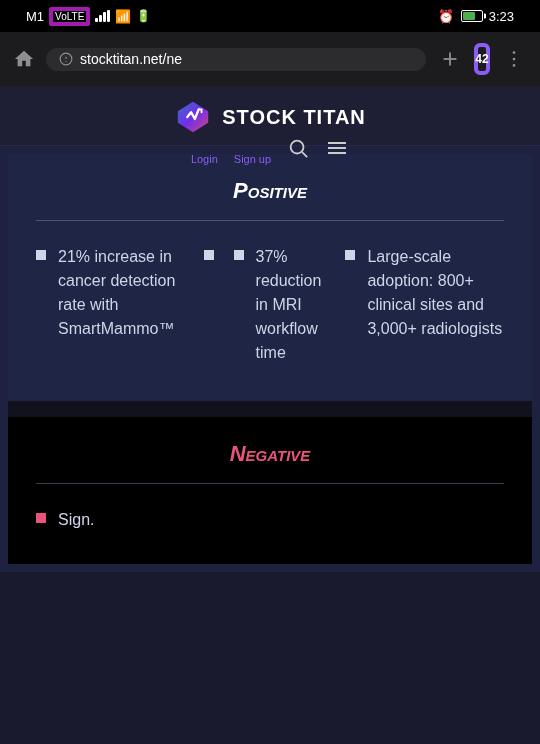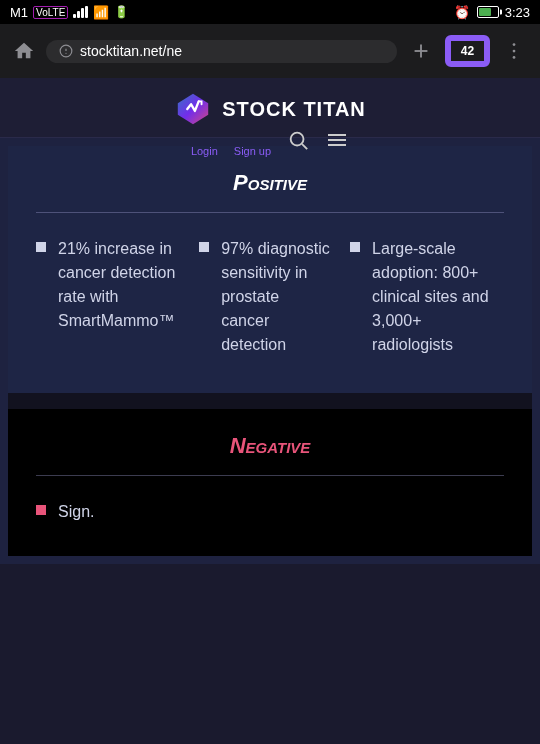--- a/index.html
+++ b/index.html
@@ -13,22 +13,22 @@
       overflow-x: hidden;
     }
 
     
     .status-bar {
       background: #000;
       color: #fff;
       display: flex;
       align-items: center;
       justify-content: space-between;
-      padding: 4px 10px;
-      height: 24px;
+      padding: 4px 26px;
+      height: 32px;
       font-size: 13px;
       font-weight: 500;
     }
     .status-left {
       display: flex;
       align-items: center;
       gap: 5px;
     }
     .status-right {
       display: flex;
@@ -125,23 +125,23 @@
     .browser-action {
       width: 32px;
       height: 32px;
       display: flex;
       align-items: center;
       justify-content: center;
       color: #8e8e93;
       font-size: 18px;
     }
     .tab-count-btn {
-      width: 45px;
+      width: 16px;
       height: 32px;
-      border: 6px solid #8b5cf6;
+      border: 4px solid #8b5cf6;
       border-radius: 6px;
       display: flex;
       align-items: center;
       justify-content: center;
       color: #fff;
       font-size: 12px;
       font-weight: 600;
     }
 
     
@@ -254,21 +254,21 @@
       height: 16px;
       background: #12121f;
     }
   </style>
 </head>
 <body>
 
 <div class="status-bar">
   <div class="status-left">
     <span>M1</span>
-    <span style="font-size:10px; border:1px solid #a21caf; border-radius:2px; padding:0 2px;">VoLTE</span>
+    <span style="font-size:10px; border:4px solid #a21caf; border-radius:2px; padding:0 2px;">VoLTE</span>
 
     <div class="signal-bars">
       <div class="signal-bar" style="height:4px;"></div>
       <div class="signal-bar" style="height:7px;"></div>
       <div class="signal-bar" style="height:10px;"></div>
       <div class="signal-bar" style="height:12px;"></div>
     </div>
 
     <span style="font-size:13px;">📶</span>
 
@@ -360,21 +360,24 @@
   <div class="positive-section">
     <h2 class="section-title positive">Positive</h2>
     <hr class="section-divider">
     <ul class="bullet-list" id="positive-list">
     <li class="bullet-item">
           <div class="bullet-square"></div>
           <span>21% increase in cancer detection rate with SmartMammo™</span>
         </li>
         <li class="bullet-item">
           <div class="bullet-square"></div>
-          <span>97% diagnostic sensitivity in prostate cancer detection</span>
+        </li>
+        <li class="bullet-item">
+          <div class="bullet-square"></div>
+          <span>37% reduction in MRI workflow time</span>
         </li>
         <li class="bullet-item">
           <div class="bullet-square"></div>
           <span>Large-scale adoption: 800+ clinical sites and 3,000+ radiologists</span>
         </li>
       </ul>
   </div>
 
   <div class="section-gap"></div>
 

